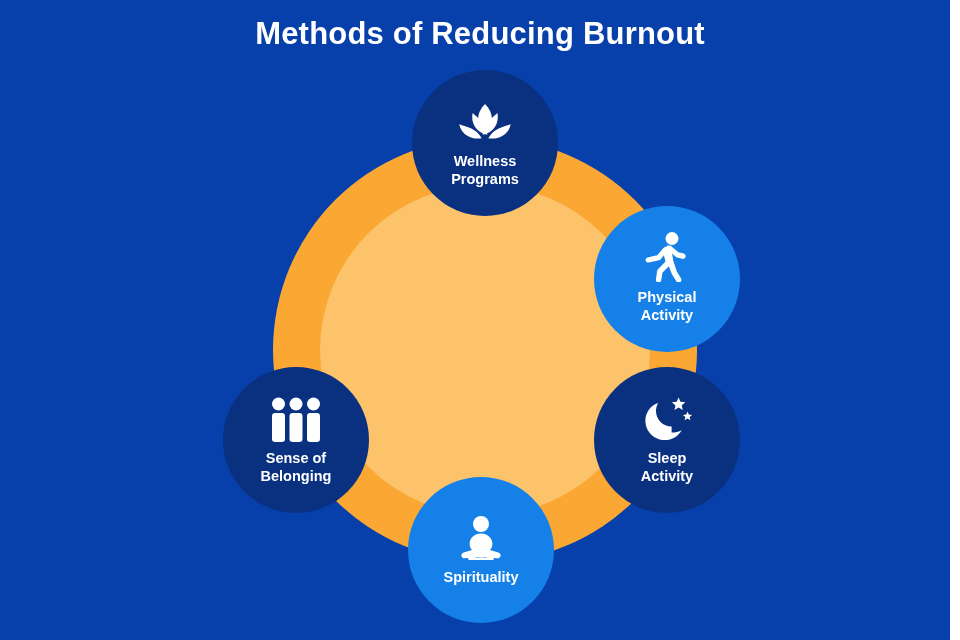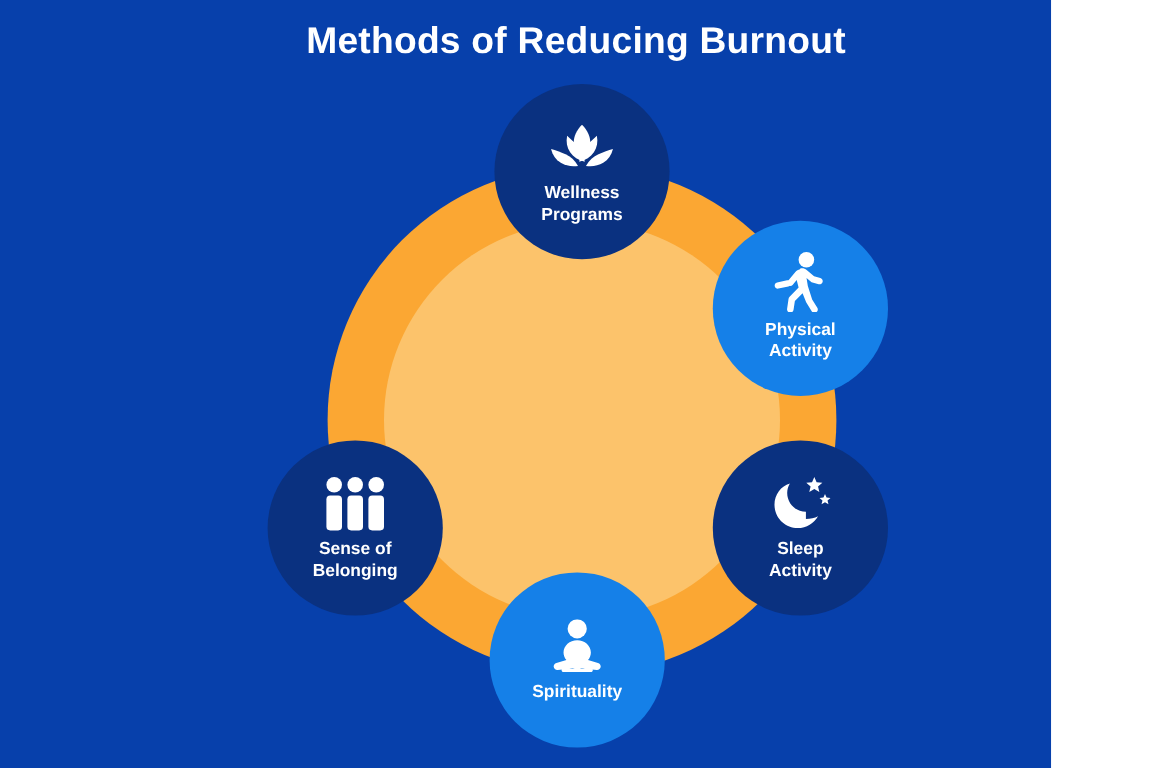--- a/index.html
+++ b/index.html
@@ -3,21 +3,21 @@
 <meta charset="utf-8">
 <title>Methods of Reducing Burnout</title>
 <style>
   html, body {
     margin: 0;
     padding: 0;
     background: #ffffff;
   }
   #canvas {
     position: relative;
-    width: 876px;
+    width: 950px;
     height: 640px;
     overflow: hidden;
     font-family: "Liberation Sans", sans-serif;
   }
   .bg {
     position: absolute;
     inset: 0;
     background: #0740AB;
   }
   .title {
@@ -84,21 +84,21 @@
     font-size: 14.5px;
     font-weight: bold;
     line-height: 1.18;
     text-align: center;
     white-space: pre-line;
     font-family: "Liberation Sans", sans-serif;
   }
 
   
   .pos-wellness   { left: 412px; top: 70px;  }
-  .pos-physical   { left: 594px; top: 184px; }
+  .pos-physical   { left: 594px; top: 206px; }
   .pos-sleep      { left: 594px; top: 367px; }
   .pos-spirit     { left: 408px; top: 477px; }
   .pos-belonging  { left: 223px; top: 367px; }
   .pos-mentorship { left: 222px; top: 189px; }
 </style>
 </head>
 <body>
 
 <div id="canvas">
 

